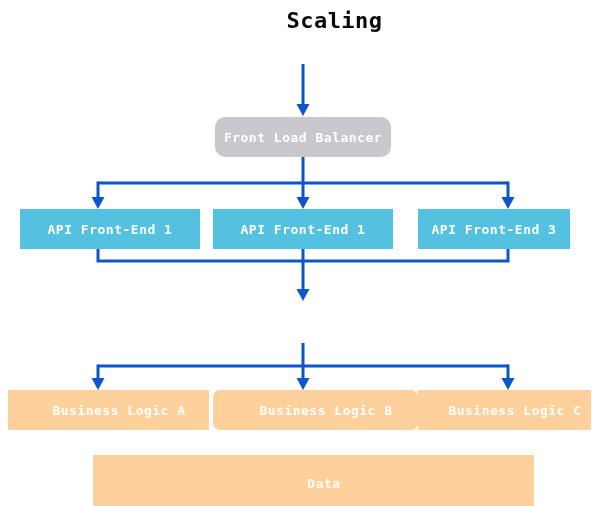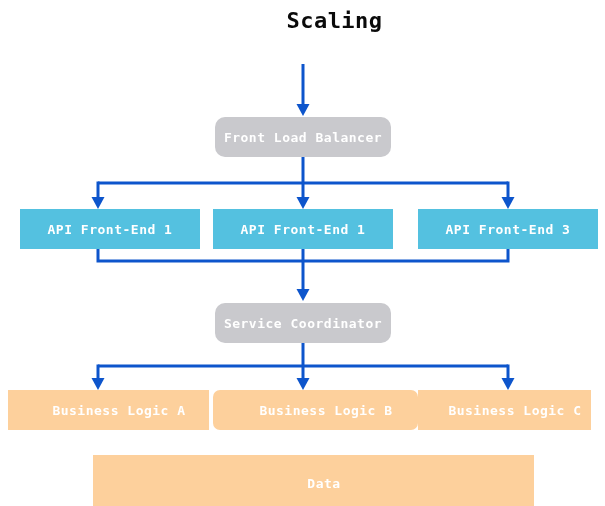--- a/index.html
+++ b/index.html
@@ -66,23 +66,22 @@
 <body>
 
 <div class="canvas">
 
   <div class="diagram-title">Scaling</div>
 
   <div class="box gray" style="left:215px; top:117px; width:176px; height:40px;">Front Load Balancer</div>
 
   <div class="box blue" style="left:20px; top:209px; width:180px; height:40px;">API Front-End 1</div>
   <div class="box blue" style="left:213px; top:209px; width:180px; height:40px;">API Front-End 1</div>
-  <div class="box blue" style="left:418px; top:209px; width:180px; height:40px;">API Front-End 3</div>
+  <div class="box blue" style="left:418px; top:209px; width:152px; height:40px;">API Front-End 3</div>
 
-  <div class="box gray" style="left:215px; top:303px; width:176px; height:40px;">Service Coordinator</div>
 
   <div class="box orange" style="left:8px; top:390px; width:180px; height:40px;">Business Logic A</div>
   <div class="box orange" style="left:213px; top:390px; width:184px; height:40px;border-radius:7px;">Business Logic B</div>
   <div class="box orange" style="left:418px; top:390px; width:152px; height:40px;">Business Logic C</div>
 
   <div class="box orange" style="left:93px; top:455px; width:420px; height:57px;">Data</div>
 
   <svg class="connector-layer" width="605" height="506" viewBox="0 0 605 506" xmlns="http://www.w3.org/2000/svg">
 
     <g class="arrow">

